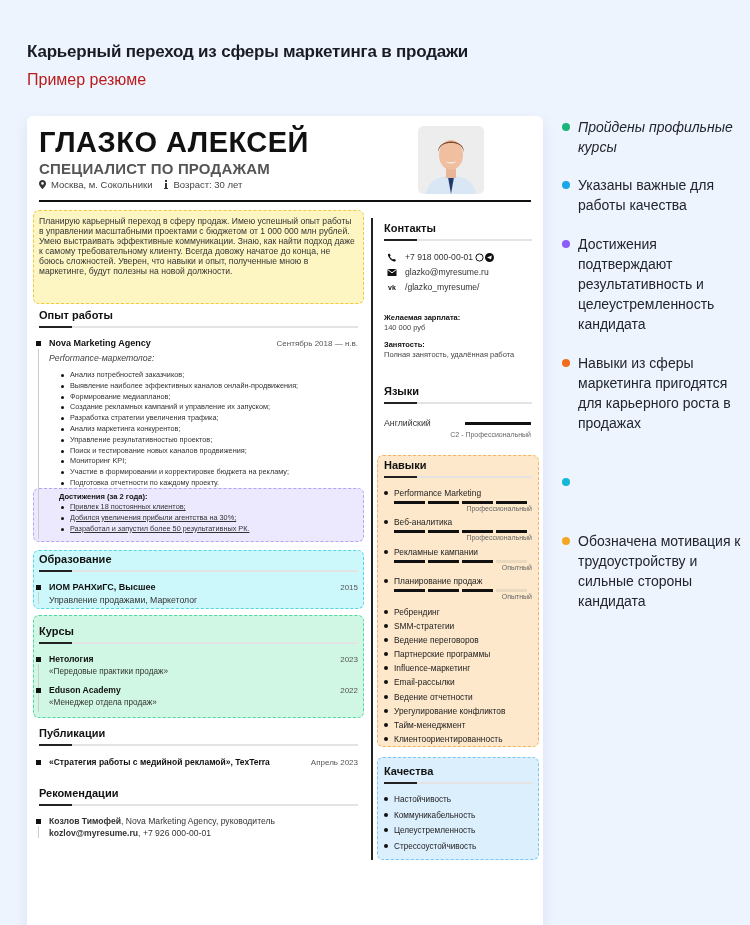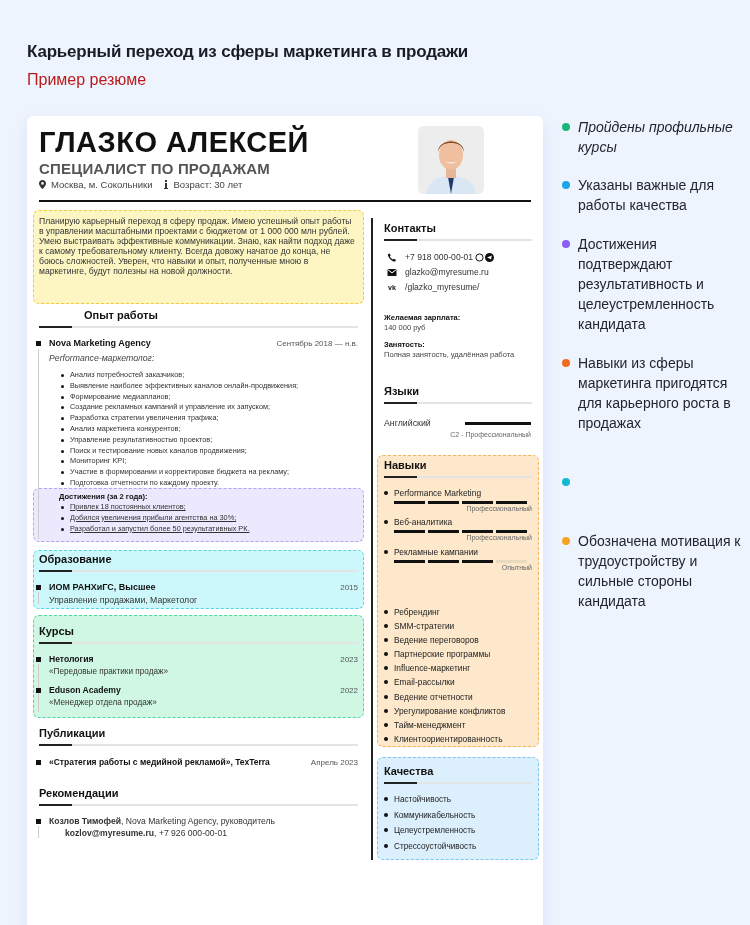--- a/index.html
+++ b/index.html
@@ -108,21 +108,21 @@
 
   <div class="hl hl-yellow" style="left:6px; top:94px; width:331px; height:94px;"></div>
   <div class="hl hl-purple" style="left:6px; top:372px; width:331px; height:54px;"></div>
   <div class="hl hl-cyan" style="left:6px; top:434px; width:331px; height:59px;"></div>
   <div class="hl hl-green" style="left:6px; top:499px; width:331px; height:103px;"></div>
   <div class="hl hl-orange" style="left:350px; top:339px; width:162px; height:292px;"></div>
   <div class="hl hl-blue" style="left:350px; top:641px; width:162px; height:103px;"></div>
 
   <div class="summary">Планирую карьерный переход в сферу продаж. Имею успешный опыт работы в управлении масштабными проектами с бюджетом от 1 000 000 млн рублей. Умею выстраивать эффективные коммуникации. Знаю, как найти подход даже к самому требовательному клиенту. Всегда довожу начатое до конца, не боюсь сложностей. Уверен, что навыки и опыт, полученные мною в маркетинге, будут полезны на новой должности.</div>
 
-  <div class="sec-title" style="left:12px; top:193px;margin-left:45px;">Опыт работы</div>
+  <div class="sec-title" style="left:12px; top:193px;">Опыт работы</div>
   <div class="sec-line" style="left:12px; top:210px; width:319px;"></div>
   <div class="entry-bullet" style="left:9px; top:225px;"></div>
   <div class="entry-vline" style="left:11px; top:233px; height:190px;"></div>
   <div class="t-bold" style="left:22px; top:222px;">Nova Marketing Agency</div>
   <div class="t-date" style="right:185px; top:223px;">Сентябрь 2018 — н.в.</div>
   <div class="t-ital" style="left:22px; top:237px;">Performance-маркетолог:</div>
   <ul class="dots" style="left:34px; top:254px;">
     <li>Анализ потребностей заказчиков;</li>
     <li>Выявление наиболее эффективных каналов онлайн-продвижения;</li>
     <li>Формирование медиапланов;</li>
@@ -166,21 +166,21 @@
   <div class="sec-line" style="left:12px; top:628px; width:319px;"></div>
   <div class="entry-bullet" style="left:9px; top:644px;"></div>
   <div class="t-bold" style="left:22px; top:641px; font-size:8.5px;">«Стратегия работы с медийной рекламой», TexTerra</div>
   <div class="t-date" style="right:185px; top:642px;">Апрель 2023</div>
 
   <div class="sec-title" style="left:12px; top:671px;">Рекомендации</div>
   <div class="sec-line" style="left:12px; top:688px; width:319px;"></div>
   <div class="entry-bullet" style="left:9px; top:703px;"></div>
   <div class="entry-vline" style="left:11px; top:710px; height:12px;"></div>
   <div class="t-norm" style="left:22px; top:700px; font-size:8.6px;"><b>Козлов Тимофей</b><span>, Nova Marketing Agency, руководитель</span></div>
-  <div class="t-norm" style="left:38px; top:712px; font-size:8.6px;"><b>kozlov@myresume.ru</b><span>, +7 926 000-00-01</span></div>
+  <div class="t-norm" style="left:22px; top:712px; font-size:8.6px;"><b>kozlov@myresume.ru</b><span>, +7 926 000-00-01</span></div>
 
   <div class="sec-title" style="left:357px; top:106px;">Контакты</div>
   <div class="sec-line" style="left:357px; top:123px; width:148px;"></div>
   <div class="contact-row" style="top:136px;">
     <svg class="c-ico" width="9" height="9" viewBox="0 0 9 9">
         <path d="M2 0.5 L3.2 2.6 L2.4 3.5 C2.9 4.8 4.2 6.1 5.5 6.6 L6.4 5.8 L8.5 7 L7.7 8.6 C4.3 8.6 0.4 4.7 0.4 1.3 Z" fill="#111"></path>
       </svg>
     <span>+7 918 000-00-01</span>
     <svg width="9" height="9" viewBox="0 0 9 9" style="margin-left:-6px;">
         <circle cx="4.5" cy="4.5" r="3.6" fill="none" stroke="#111" stroke-width="1"></circle>
@@ -238,20 +238,30 @@
   <div class="skill" style="top:401px;">
     <div class="lbl">Веб-аналитика</div>
     <div class="bars">
         <div class="bar"></div>
         <div class="bar"></div>
         <div class="bar"></div>
         <div class="bar"></div>
       </div>
     <div class="lvl">Профессиональный</div>
   </div>
+  <div class="skill" style="top:460px;">
+    <div class="lbl">Планирование продаж</div>
+    <div class="bars">
+        <div class="bar"></div>
+        <div class="bar"></div>
+        <div class="bar"></div>
+        <div class="bar off"></div>
+      </div>
+    <div class="lvl">Опытный</div>
+  </div>
 
   <ul class="skill-list" style="top:489px;">
     <li>Ребрендинг</li>
     <li>SMM-стратегии</li>
     <li>Ведение переговоров</li>
     <li>Партнерские программы</li>
     <li>Influence-маркетинг</li>
     <li>Email-рассылки</li>
     <li>Ведение отчетности</li>
     <li>Урегулирование конфликтов</li>

